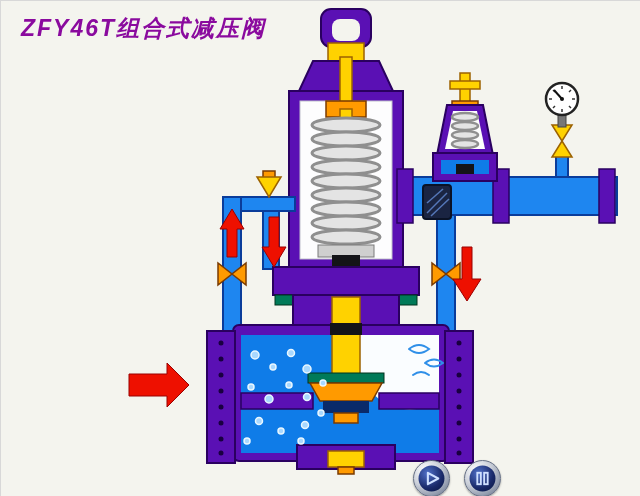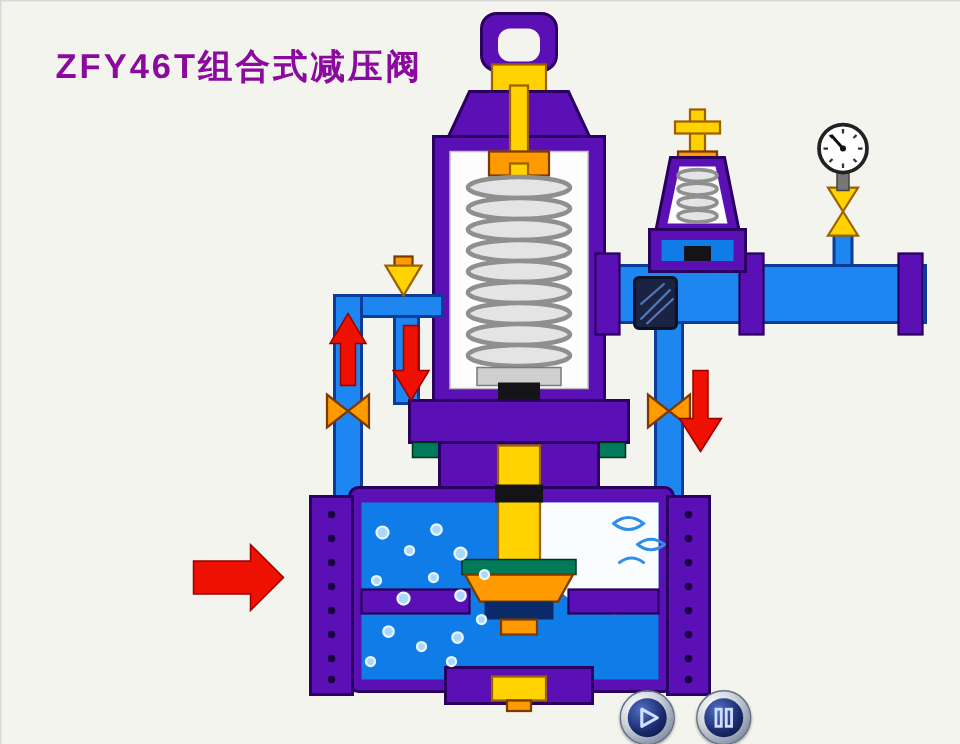--- a/index.html
+++ b/index.html
@@ -6,22 +6,22 @@
     --background:#f4f4ee; --title-purple:#8a0a9e;
     --body-purple:#5a10b4; --body-purple-dark:#2a0060;
     --pipe-blue:#1e86f0; --pipe-blue-dark:#0a3c9a; --fluid-blue:#0f7ce8;
     --stem-yellow:#ffd200; --stem-orange:#ff9a00; --arrow-red:#ee1000;
     --seal-green:#007a58; --spring-light:#e4e4e4; --spring-dark:#8f8f8f;
     --bubble:#a8d8ff; --button-navy:#1b2f77; --button-silver:#c9ced8;
   }
   html,body{margin:0;padding:0;background:var(--background);}
   .stage{position:relative;width:640px;height:496px;background:var(--background);
          border:1px solid #d8d8d8;overflow:hidden;font-family:"Liberation Sans",sans-serif;}
-  .title{position:absolute;left:20px;top:12px;margin:16px;font-size:23px;font-weight:bold;
-         letter-spacing:2px;color:var(--title-purple);z-index:2;}
+  .title{position:absolute;left:20px;top:12px;margin:0;font-size:23px;font-weight:bold;
+         letter-spacing:2px;color:var(--title-purple);z-index:2;font-style:italic;}
   .diagram{position:absolute;left:0;top:0;width:640px;height:496px;}
   .ctl{position:absolute;top:459px;width:37px;height:37px;border-radius:50%;padding:0;
        border:1px solid #667085;cursor:pointer;display:flex;align-items:center;justify-content:center;
        background:radial-gradient(circle at 32% 28%, #ffffff, var(--button-silver) 45%, #8892a6 78%, #59637a);
        box-shadow:0 1px 2px rgba(0,0,0,.35);z-index:3;}
   .ctl svg{width:27px;height:27px;display:block;}
   
   .p  {fill:var(--body-purple);stroke:var(--body-purple-dark);stroke-width:2;}
   .p2 {fill:var(--body-purple);stroke:var(--body-purple-dark);stroke-width:1.5;}
   .pi {fill:var(--pipe-blue);stroke:var(--pipe-blue-dark);stroke-width:2;}

